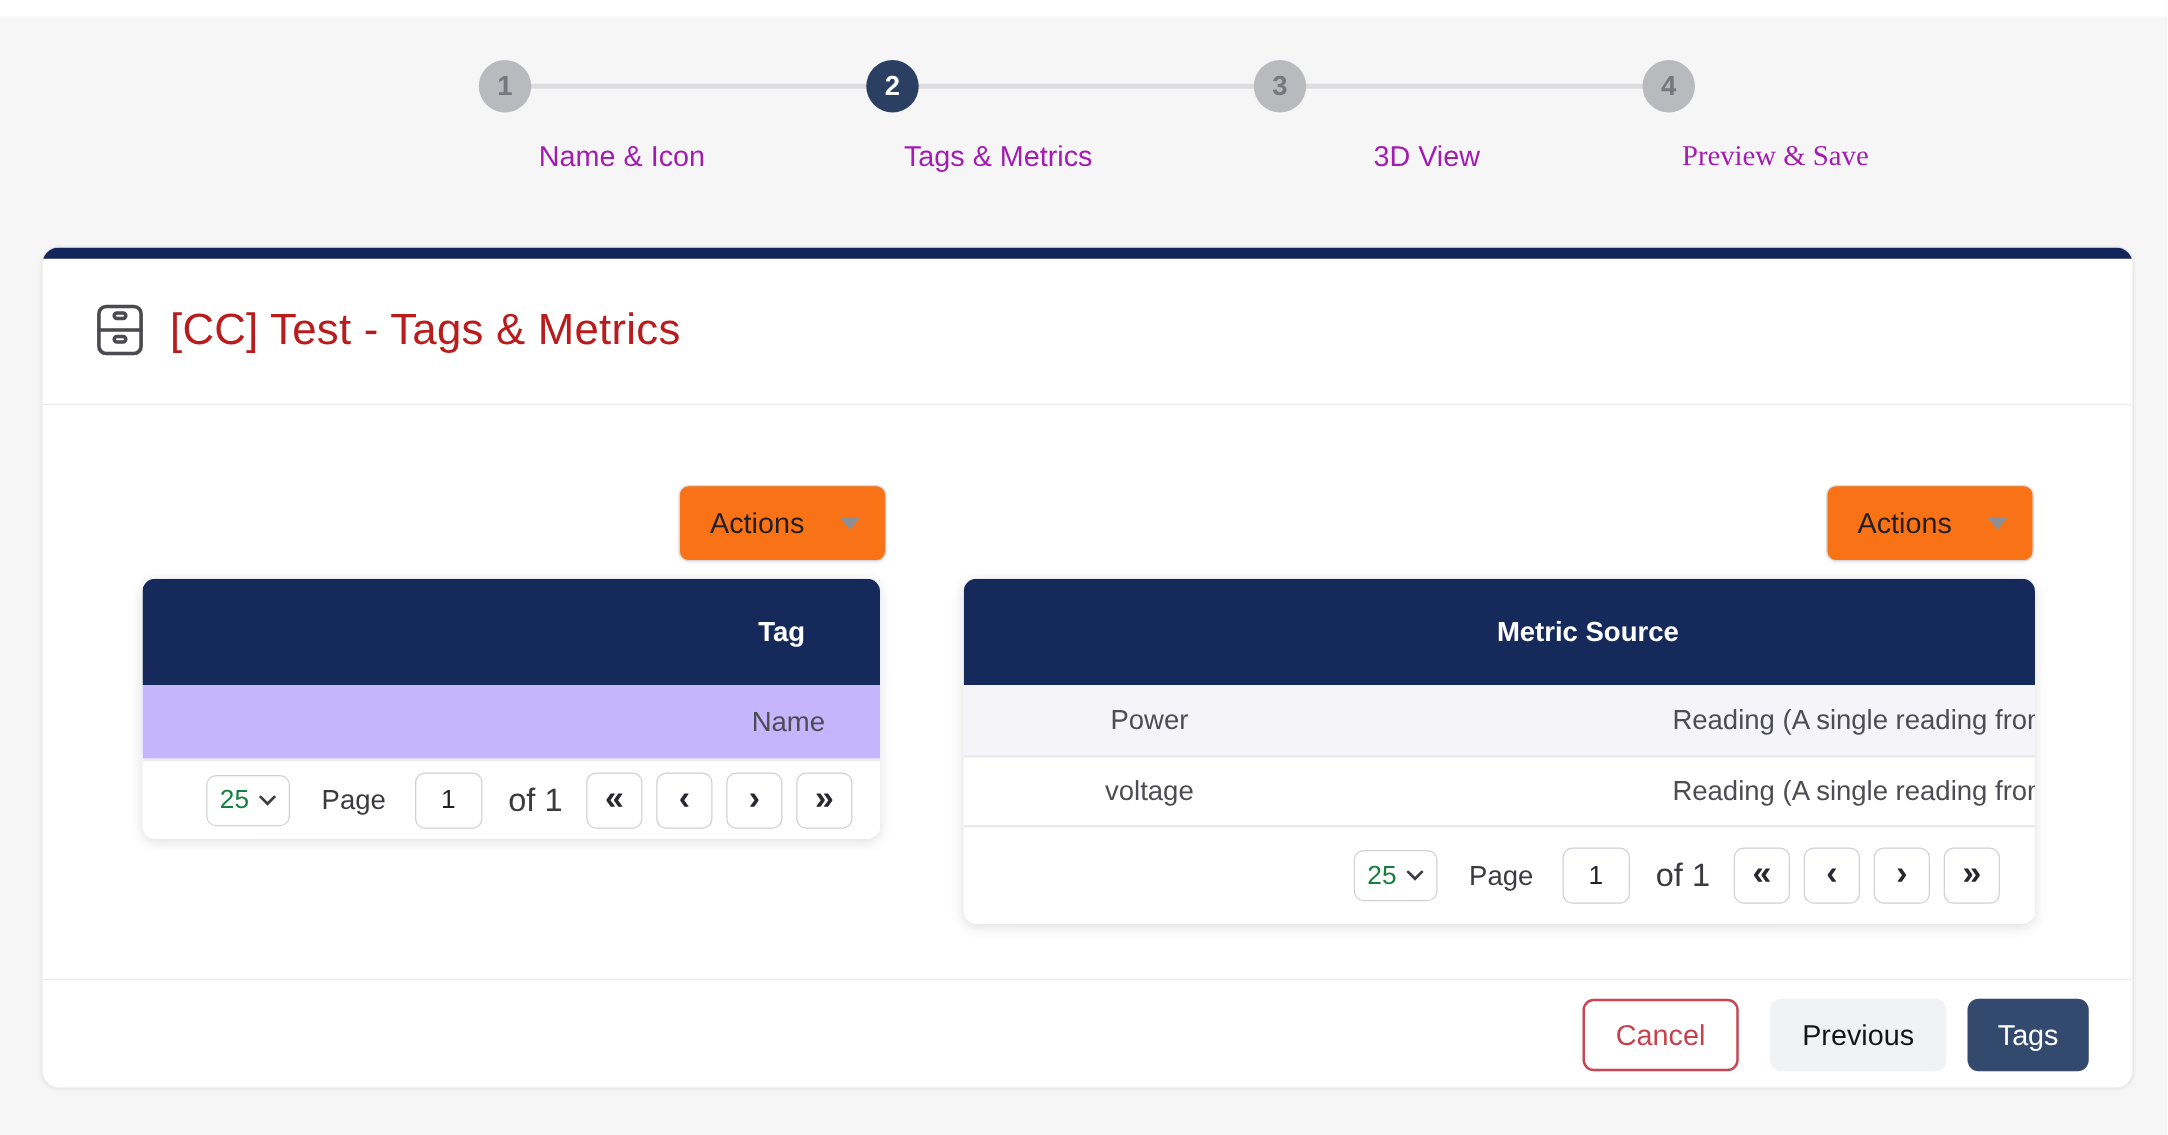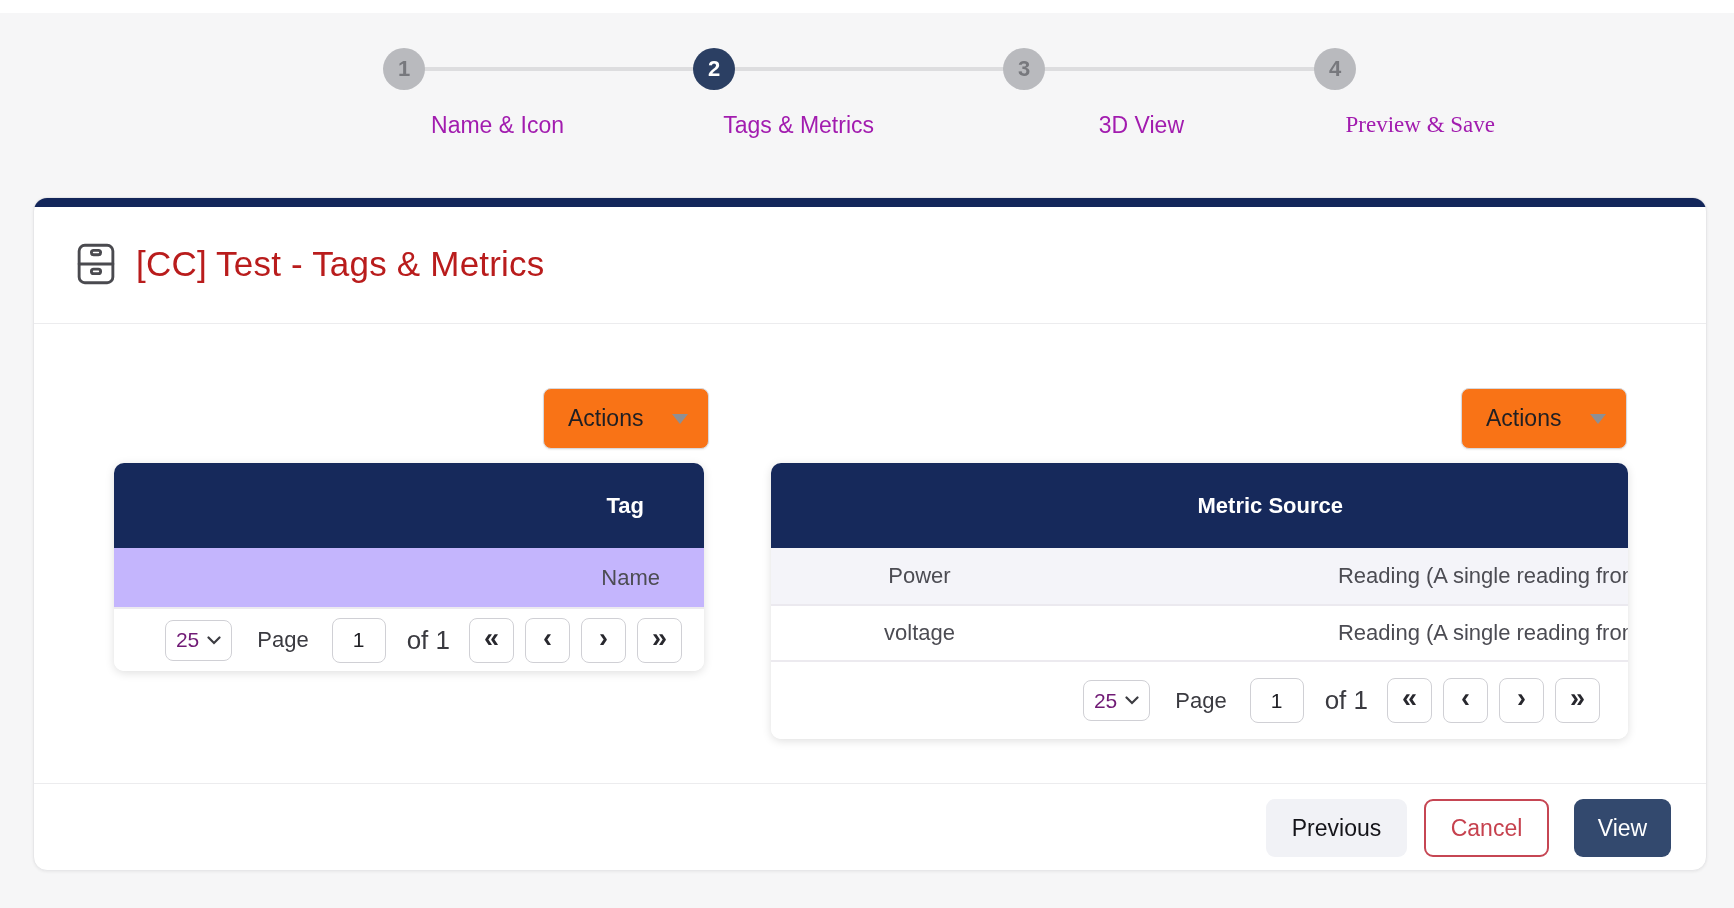--- a/index.html
+++ b/index.html
@@ -90,21 +90,21 @@
   .col2 { width:600px; display:flex; align-items:center; justify-content:flex-end; padding-right:28px; white-space:nowrap; }
   .tbl-metrics .trow { height:56px; cursor:pointer; }
   .tbl-metrics .trow.alt { background:#f4f4f9; }
   .tbl-metrics .trow + .trow { border-top:2px solid #ebe9ef; }
   .tbl-metrics .tfoot { height:79px; padding-right:28px; }
 
   
   .pg-select {
     height:41px; min-width:66px; border:1px solid #d0d0d5; border-radius:8px; background:#fff;
     display:flex; align-items:center; justify-content:center; gap:8px; padding:0 10px;
-    font-size:21px; color:#701a75; cursor:pointer;
+    font-size:21px; color:#15803d; cursor:pointer;
   }
   .pg-label { font-size:22px; color:#3a3a40; margin-left:14px; }
   .pg-input {
     width:54px; height:45px; border:1px solid #d0d0d5; border-radius:8px; background:#fff;
     text-align:center; font-size:21px; color:#1f1f24; margin-left:12px;
     font-family:"Liberation Sans", sans-serif; outline:none;
   }
   .pg-of { font-size:26px; color:#3a3a40; margin-left:10px; margin-right:8px; }
   .pg-btn {
     width:45px; height:45px; border:1px solid #d0d0d5; border-radius:8px; background:#fff;
@@ -241,17 +241,17 @@
         </div>
       <div class="pg-btn">
           <span>»</span>
         </div>
     </div>
   </div>
 
   <div class="divider d2"></div>
 
   <div class="footer-btns">
+    <div class="btn btn-cancel">Cancel</div>
     <div class="btn btn-previous">Previous</div>
-    <div class="btn btn-cancel">Cancel</div>
-    <div class="btn btn-next">View</div>
+    <div class="btn btn-next">Tags</div>
   </div>
 </div>
 
 </body></html>

